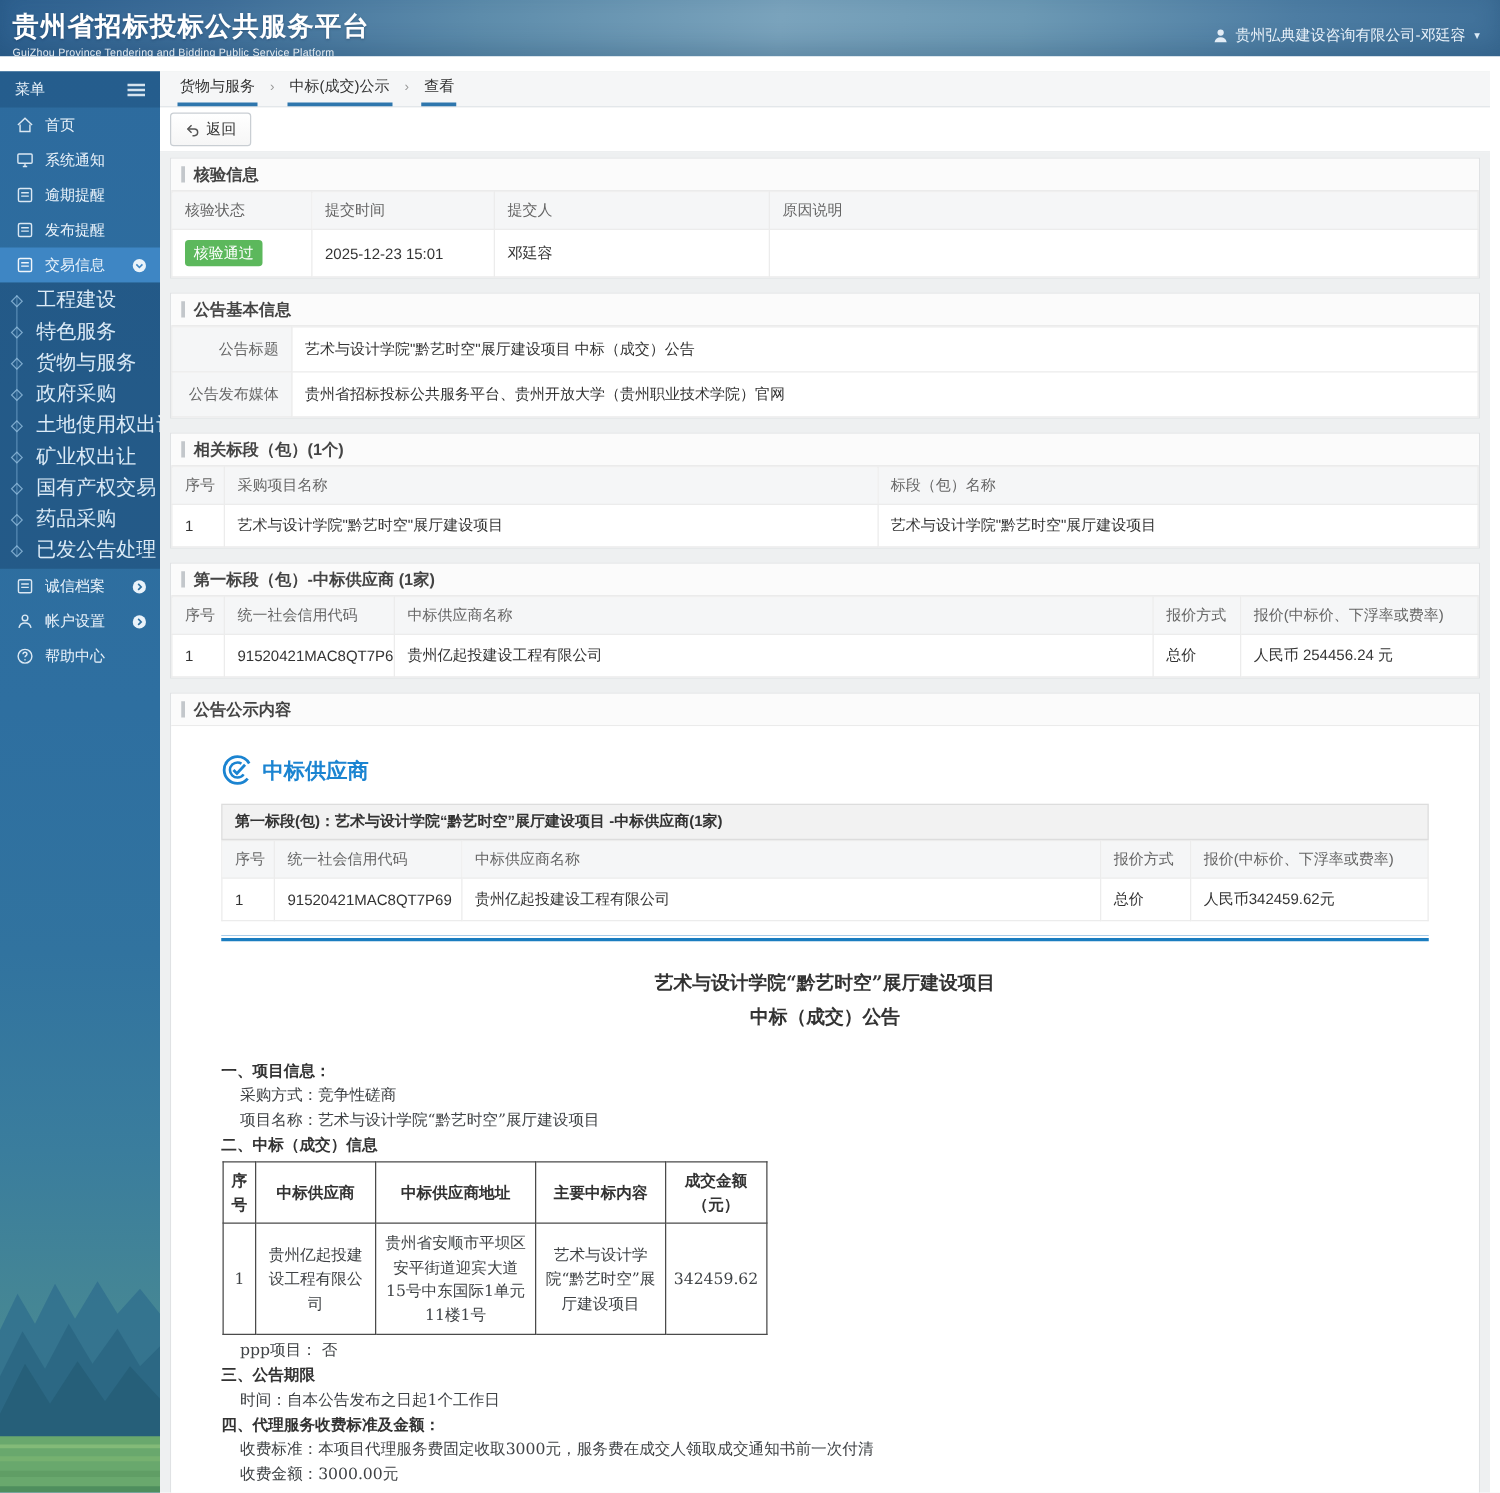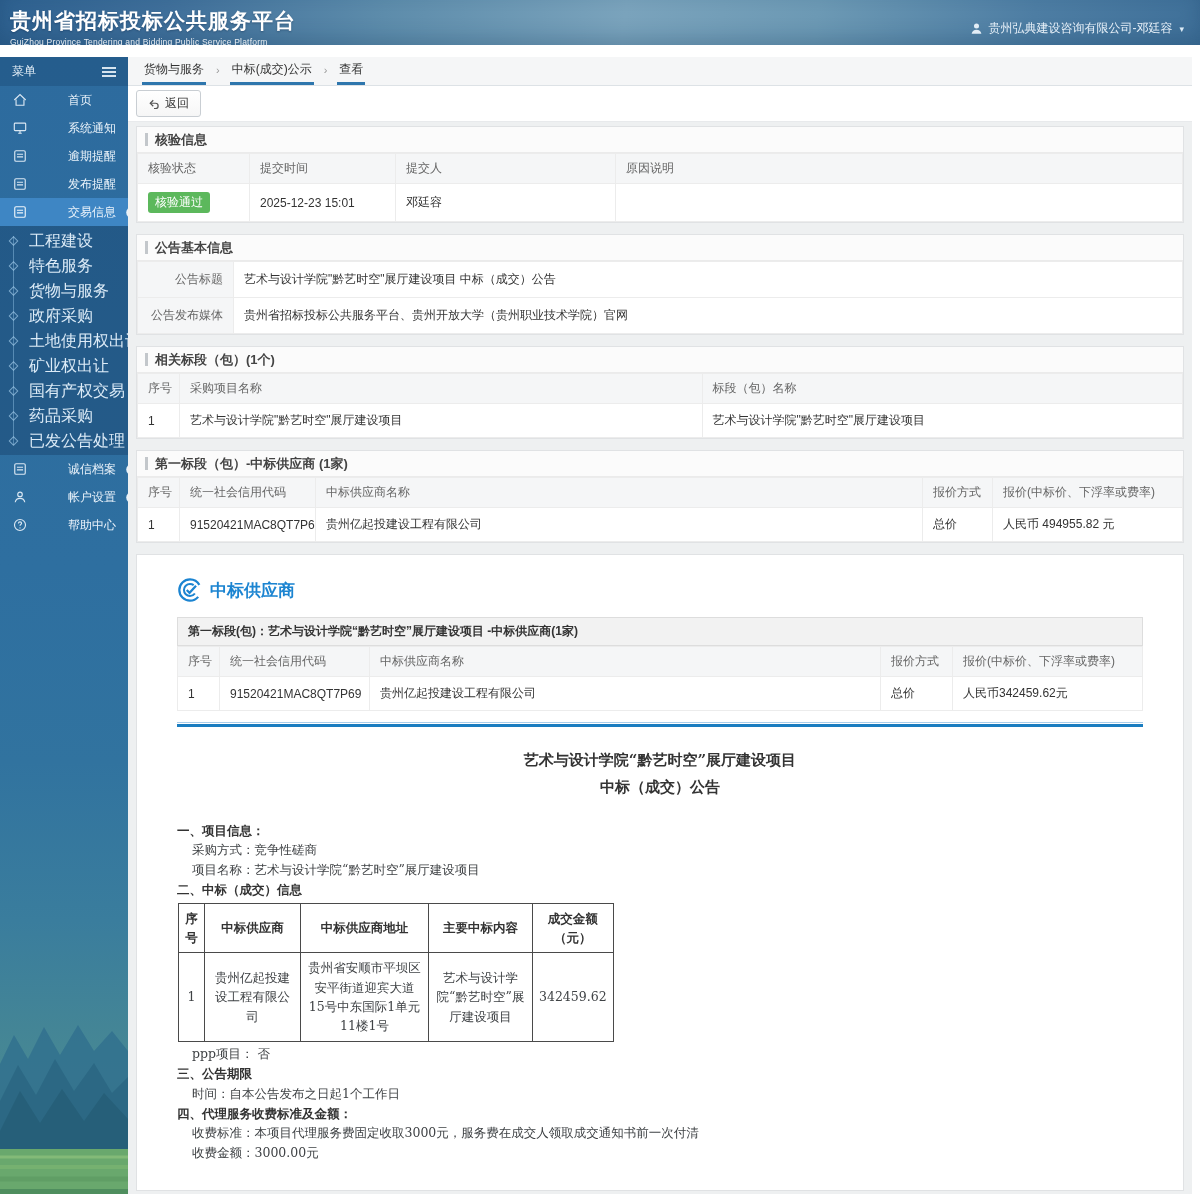--- a/index.html
+++ b/index.html
@@ -20,21 +20,21 @@
   
   .sidebar { position:absolute; top:57px; left:0; width:128px; height:1137px; overflow:hidden;
     background:linear-gradient(180deg,#2d6b9e 0%,#2e6fa0 45%,#31739f 62%,#3a7d9d 76%,#468794 88%,#4f8f86 100%); }
   .side-mountains { position:absolute; bottom:0; left:0; }
   .menu-bar { position:relative; height:29px; background:rgba(10,45,80,.22); display:flex; align-items:center;
     padding:0 12px; color:#e6f0f8; font-size:12px; }
   .hamburger { margin-left:auto; display:flex; flex-direction:column; gap:2px; cursor:pointer; }
   .hamburger span { display:block; width:14px; height:2px; background:#d6e4ef; }
   .side-item { position:relative; height:28px; display:flex; align-items:center; gap:9px;
     padding:0 10px 0 13px; color:#e9f2fa; font-size:12px; cursor:pointer; }
-  .side-item .lbl { white-space:nowrap;margin-left:32px; }
+  .side-item .lbl { white-space:nowrap; }
   .side-item.active { background:#3e86c4; }
   .side-item .expander { margin-left:auto; }
   .submenu { position:relative; background:rgba(12,48,82,.30); padding:2px 0; }
   .submenu::before { content:""; position:absolute; left:13px; top:10px; bottom:10px; width:1px;
     background:rgba(150,200,235,.45); }
   .sub-item { position:relative; height:25px; line-height:25px; padding-left:29px;
     color:#dcebf7; font-size:16px; cursor:pointer; white-space:nowrap; }
   .sub-item::before { content:""; position:absolute; left:10px; top:50%; width:5px; height:5px;
     transform:translateY(-50%) rotate(45deg); border:1px solid rgba(170,210,240,.65); }
   .icon-svg { flex:0 0 auto; display:block; }
@@ -324,27 +324,28 @@
         <th>报价方式</th>
         <th>报价(中标价、下浮率或费率)</th>
       </tr>
         </thead>
       <tbody>
           <tr>
         <td>1</td>
         <td>91520421MAC8QT7P69</td>
         <td>贵州亿起投建设工程有限公司</td>
         <td>总价</td>
-        <td class="muted">人民币 494955.82 元</td>
+        <td class="muted">人民币 254456.24 元</td>
       </tr>
         </tbody>
     </table>
   </div>
 
   <div class="panel">
+    <div class="panel-title">公告公示内容</div>
     <div class="ann-body">
 
       <div class="supplier-logo">
         <svg width="26" height="26" viewBox="0 0 28 28" fill="none">
           <circle cx="14" cy="14" r="11.5" stroke="#1b84d1" stroke-width="2.4" stroke-dasharray="58 15" stroke-dashoffset="-8"></circle>
           <circle cx="14" cy="14" r="6.5" stroke="#1b84d1" stroke-width="2.2" stroke-dasharray="30 11" stroke-dashoffset="-4"></circle>
           <path d="M10.5 14 13.5 17 20.5 9.5" stroke="#1b84d1" stroke-width="2.4"></path>
         </svg>
         <span class="logo-text">中标供应商</span>
       </div>

